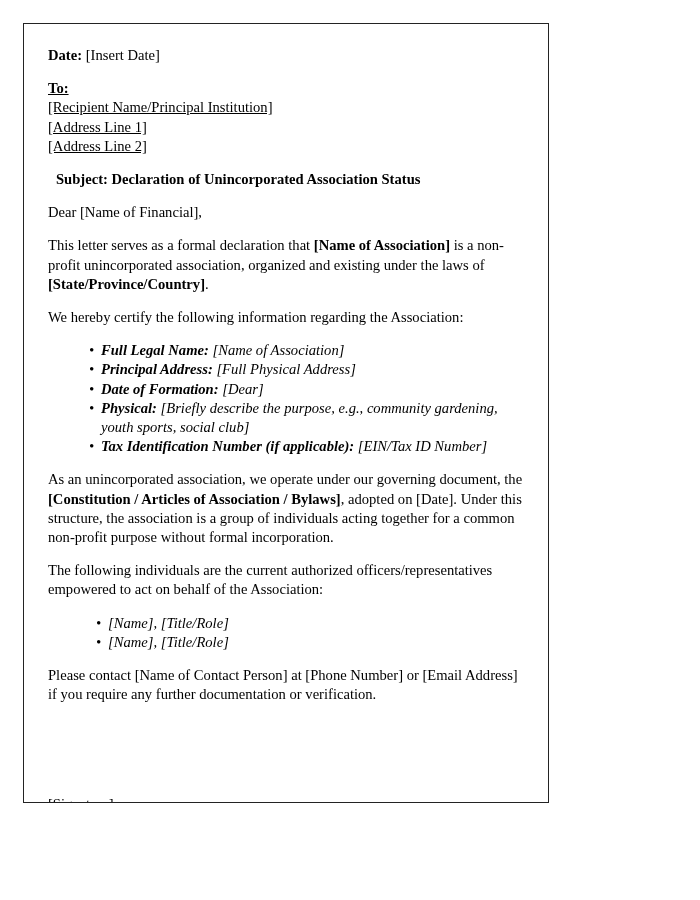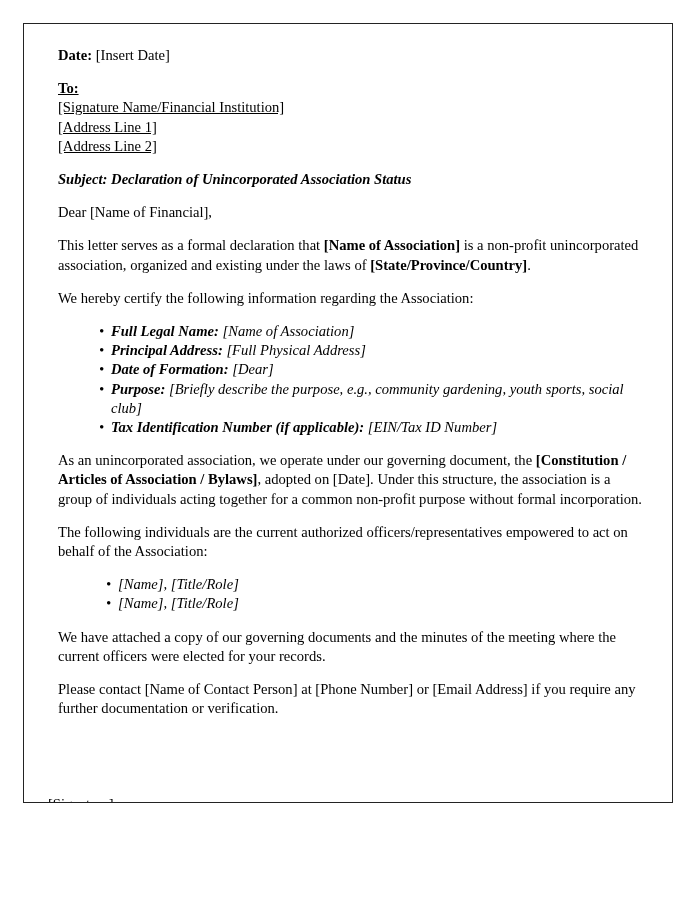--- a/index.html
+++ b/index.html
@@ -12,27 +12,26 @@
     height: 900px;
     font-family: "Liberation Serif", "DejaVu Serif", serif;
     color: #000000;
     -webkit-font-smoothing: antialiased;
   }
 
   .page {
     position: absolute;
     left: 23px;
     top: 23px;
-    width: 650px;
+    width: 526px;
     height: 780px;
     border: 1px solid #232323;
     box-sizing: border-box;
     background: #ffffff;
     overflow: hidden;
-    padding-left: 10px;
   }
 
   .page-inner {
     padding: 22px 24px 0 24px;
   }
 
   .line, .para, .bullets {
     font-size: 14.6px;
     line-height: 19.2px;
     color: #000;
@@ -81,23 +80,22 @@
 
   .officer-list {
     padding-left: 48px;
   }
 
   .to-block .line {
     margin: 0;
   }
 
   .subject {
-    margin: 0 0 14px 0;
+    margin: 0 0 14px 8px;
     font-weight: bold;
-    font-style: italic;
   }
 
   
   .clipped-row {
     position: absolute;
     left: 24px;
     right: 24px;
     bottom: -12px;
     height: 19px;
     overflow: hidden;
@@ -109,53 +107,52 @@
 </head>
 <body>
 
 <div class="page">
   <div class="page-inner">
 
     <p class="para"><span class="b">Date:</span> <span>[Insert Date]</span></p>
 
     <div class="to-block">
       <p class="line tight b">To:</p>
-      <p class="line tight">[Signature Name/Financial Institution]</p>
+      <p class="line tight">[Recipient Name/Principal Institution]</p>
       <p class="line tight">[Address Line 1]</p>
       <p class="line tight">[Address Line 2]</p>
     </div>
 
     <div class="block-gap"></div>
 
     <p class="para subject">Subject: Declaration of Unincorporated Association Status</p>
 
     <p class="para">Dear [Name of Financial],</p>
 
     <p class="para"><span>This letter serves as a formal declaration that </span><span class="b">[Name of Association]</span><span> is a non-profit unincorporated association, organized and existing under the laws of </span><span class="b">[State/Province/Country]</span><span>.</span></p>
 
     <p class="para">We hereby certify the following information regarding the Association:</p>
 
     <ul class="bullets">
       <li><span class="b">Full Legal Name:</span><span> [Name of Association]</span></li>
       <li><span class="b">Principal Address:</span><span> [Full Physical Address]</span></li>
       <li><span class="b">Date of Formation:</span><span> [Dear]</span></li>
-      <li><span class="b">Purpose:</span><span> [Briefly describe the purpose, e.g., community gardening, youth sports, social club]</span></li>
+      <li><span class="b">Physical:</span><span> [Briefly describe the purpose, e.g., community gardening, youth sports, social club]</span></li>
       <li><span class="b">Tax Identification Number (if applicable):</span><span> [EIN/Tax ID Number]</span></li>
     </ul>
 
     <p class="para"><span>As an unincorporated association, we operate under our governing document, the </span><span class="b">[Constitution / Articles of Association / Bylaws]</span><span>, adopted on [Date]. Under this structure, the association is a group of individuals acting together for a common non-profit purpose without formal incorporation.</span></p>
 
     <p class="para">The following individuals are the current authorized officers/representatives empowered to act on behalf of the Association:</p>
 
     <ul class="bullets officer-list">
       <li>[Name], [Title/Role]</li>
       <li>[Name], [Title/Role]</li>
     </ul>
 
-    <p class="para">We have attached a copy of our governing documents and the minutes of the meeting where the current officers were elected for your records.</p>
 
     <p class="para">Please contact [Name of Contact Person] at [Phone Number] or [Email Address] if you require any further documentation or verification.</p>
 
 
   </div>
 
   <div class="clipped-row">
     <p class="line">[Signature]</p>
   </div>
 </div>

